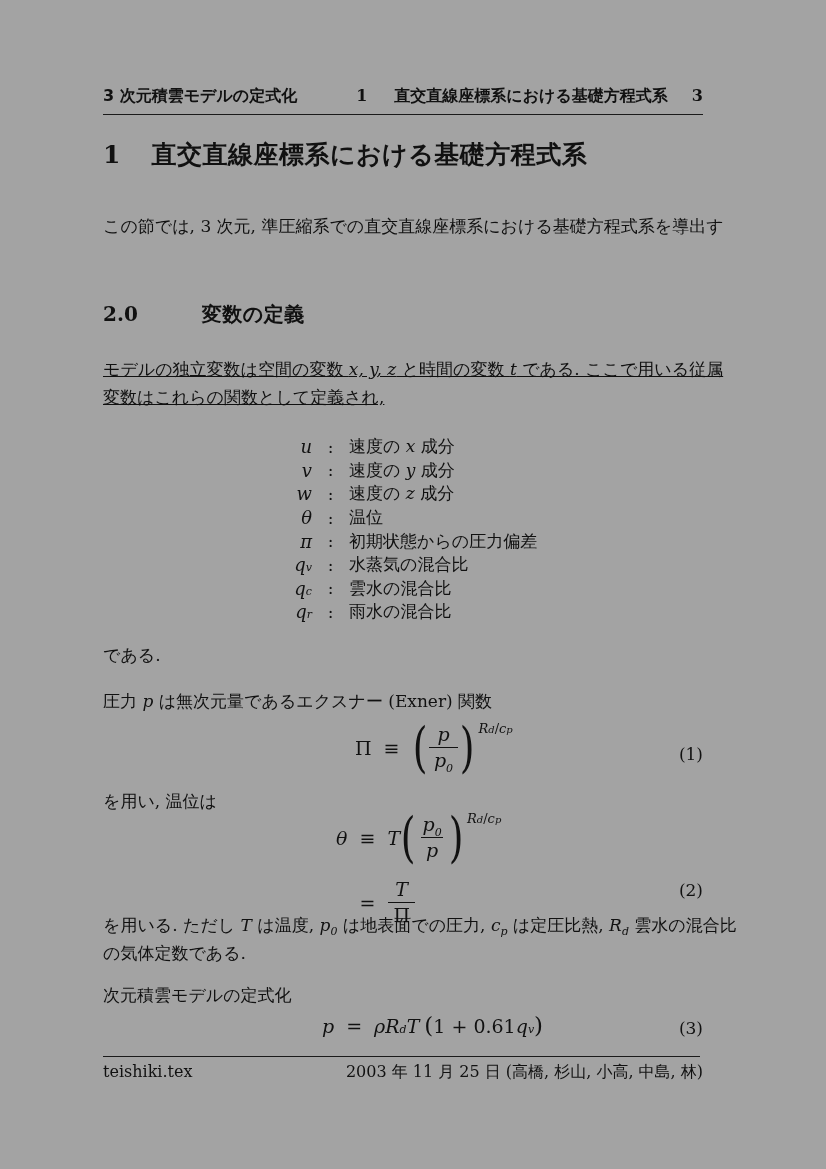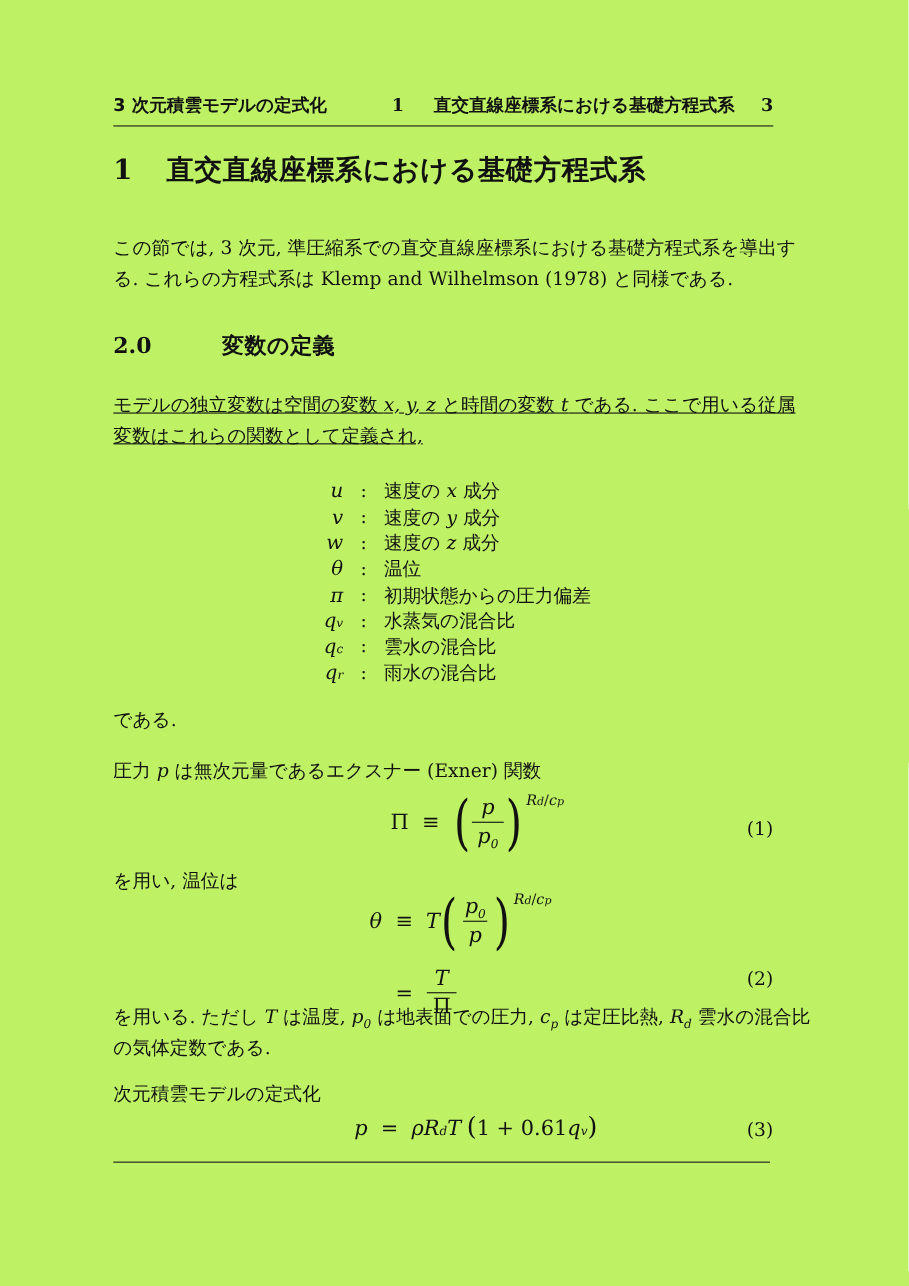--- a/index.html
+++ b/index.html
@@ -1,17 +1,17 @@
 <!DOCTYPE html>
 <html><head>
 <meta charset="utf-8">
 <style>
   html,body { margin:0; padding:0; background:#ffffff; }
   .page {
-    position:relative; width:826px; height:1169px; background:#bef264; color:#111;
+    position:relative; width:826px; height:1169px; background:#a3a3a3; color:#111;
     font-family:"DejaVu Serif","Liberation Serif",serif;
     font-size:17px; overflow:hidden;
   }
   .abs { position:absolute; left:103px; width:600px; }
 
   
   .header { top:86px; display:flex; align-items:baseline;
     font-family:"DejaVu Sans","Liberation Sans",sans-serif; font-weight:bold; font-size:16px; }
   .header .h-left { white-space:nowrap; }
   .header .h-right { margin-left:auto; display:flex; align-items:baseline; white-space:nowrap; }
@@ -98,21 +98,20 @@
   </div>
   <div class="abs rule rule-top"></div>
 
   <div class="abs sec-heading">
     <span class="num">1</span>
     <span class="ttl">直交直線座標系における基礎方程式系</span>
   </div>
 
   <div class="abs para p-intro">
       <div class="ln"><span>この節では, 3 次元, 準圧縮系での直交直線座標系における基礎方程式系を導出す</span></div>
-      <div class="ln"><span>る. これらの方程式系は Klemp and Wilhelmson (1978) と同様である.</span></div>
     </div>
 
   <div class="abs subsec-heading">
     <span class="num">2.0</span>
     <span class="ttl">変数の定義</span>
   </div>
 
   <div class="abs para p-varsintro">
       <div class="ln"><span>モデルの独立変数は空間の変数 </span><span class="mi">x, y, z</span><span> と時間の変数 </span><span class="mi">t</span><span> である. ここで用いる従属</span></div>
       <div class="ln"><span>変数はこれらの関数として定義され,</span></div>
@@ -266,14 +265,18 @@
       <span class="mp">(</span>
       <span>1 + 0.61</span>
       <span class="mi">q</span>
         <sub class="ms">v</sub>
       <span class="mp">)</span>
     </div>
     <span class="eq-tag" style="top:50%;transform:translateY(-50%)">(3)</span>
   </div>
 
   <div class="abs rule rule-bottom"></div>
+  <div class="abs footer">
+    <span class="f-left">teishiki.tex</span>
+    <span class="f-right">2003 年 11 月 25 日 (高橋, 杉山, 小高, 中島, 林)</span>
+  </div>
 
 </div>
 
 </body></html>

